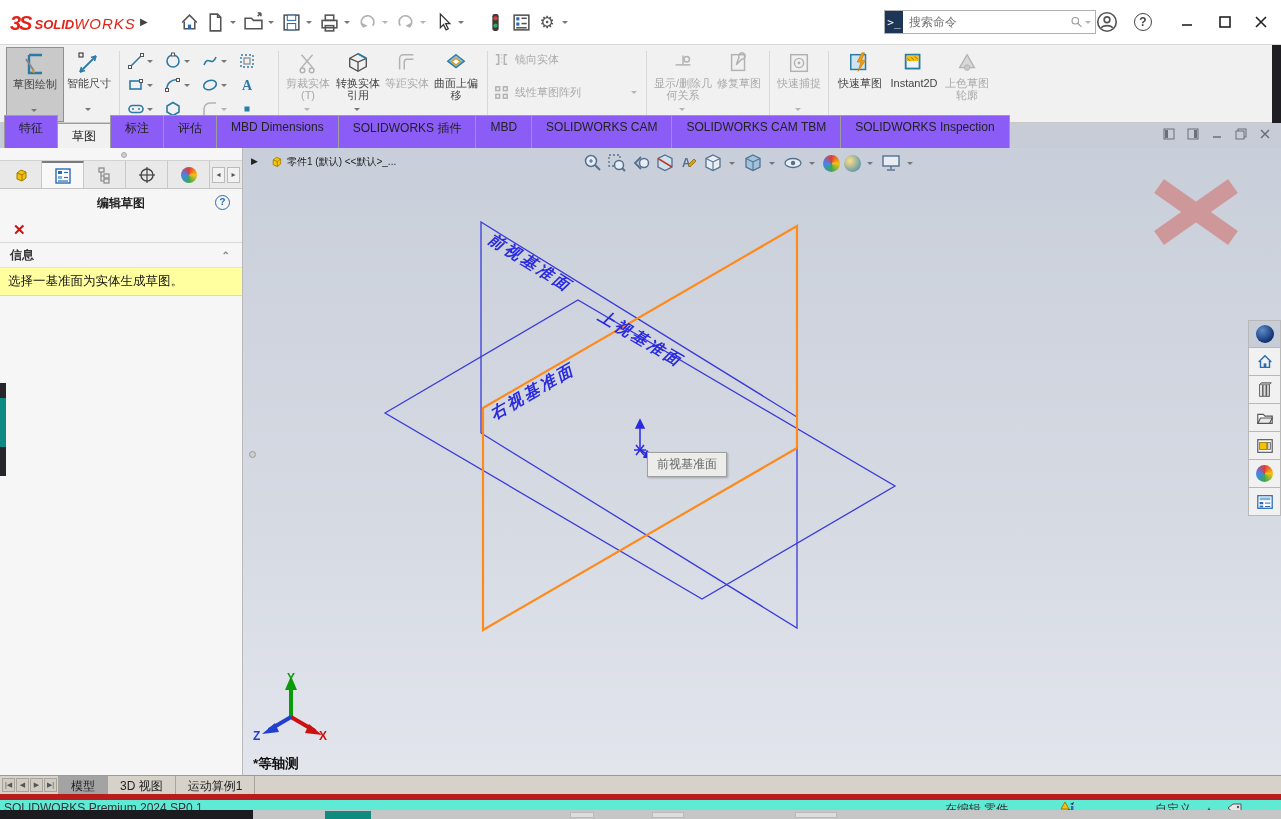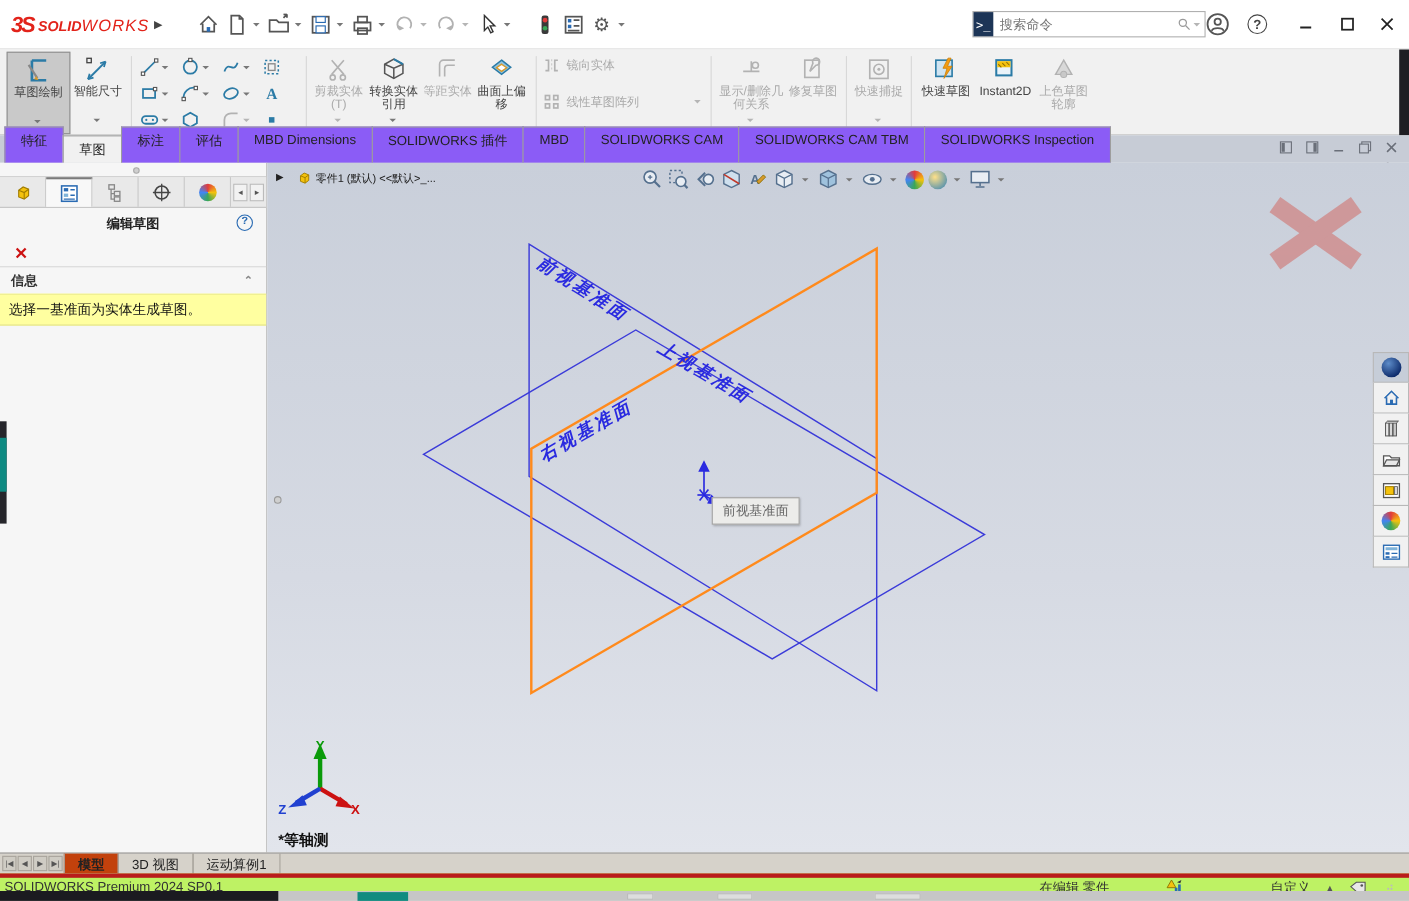--- a/index.html
+++ b/index.html
@@ -87,24 +87,24 @@
   .tp-btn:first-child { border-top:1px solid #b8b8b8; }
   .tp-btn.sel { background:#c6cdd8; }
   .tp-btn svg { width:18px; height:18px; }
   .ball.dark { background:radial-gradient(circle at 35% 30%,#5d8cc9,#0d2b6b 75%); width:18px; height:18px; }
 
   
   #doctabs { top:775px; left:0; width:1281px; height:19px; background:#d6d2ca; border-top:1px solid #9a9a9a; display:flex; align-items:stretch; }
   .nav-cluster { display:flex; align-items:center; padding:0 2px; gap:1px; }
   .nav-cluster span { width:13px; height:14px; background:#cfccc4; border:1px solid #a8a49c; color:#555; font-size:7px; display:flex; align-items:center; justify-content:center; }
   .dtab { padding:2px 12px 0; font-size:12px; color:#222; border-right:1px solid #a8a49c; border-left:1px solid #a8a49c; margin-left:-1px; display:flex; align-items:center; }
-  .dtab.active { background:#c2410c; font-weight:bold;text-align:center; }
+  .dtab.active { background:#a3a3a3; font-weight:normal;text-align:center; }
 
   
-  #statusbar { top:794px; left:0; width:1281px; height:16px; background:#bef264; border-top:4px solid #b91c1c; font-size:12px; color:#333; }
+  #statusbar { top:794px; left:0; width:1281px; height:16px; background:#5eead4; border-top:6px solid #b91c1c; font-size:12px; color:#333; }
   #statusbar .product { left:4px; top:1px; }
   #statusbar .editing { left:945px; top:1px; }
   #statusbar .customize { left:1155px; top:1px; display:flex; gap:14px; align-items:center; }
 
   
   #taskbar { top:810px; left:0; width:1281px; height:9px; background:#c6c6c6; }
   #taskbar .blk { left:0; top:0; width:253px; height:9px; background:#1b1b20; }
   #taskbar .teal { left:325px; top:1px; width:46px; height:8px; background:#0f8b80; }
   #taskbar .ghost { top:2px; height:6px; background:#dddddd; border:1px solid #bbb; }
 

